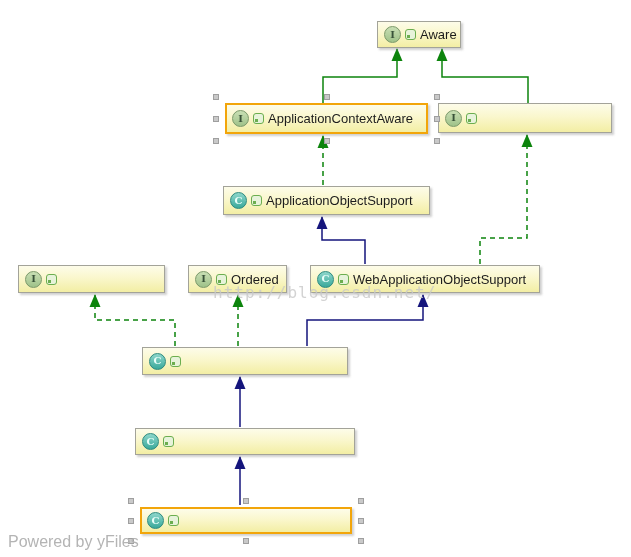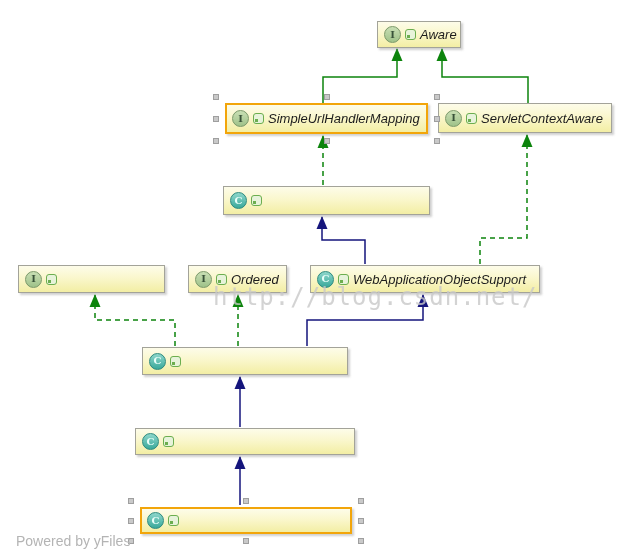--- a/index.html
+++ b/index.html
@@ -11,21 +11,21 @@
   #nodes-layer{position:absolute;left:0;top:0;width:100%;height:100%;z-index:2;}
   .node{
     position:absolute;box-sizing:border-box;
     display:flex;align-items:center;gap:4px;padding-left:6px;padding-right:4px;
     background:linear-gradient(to bottom,#fdfce9 0%,#faf7cd 45%,#f3eea4 100%);
     border:1px solid #a3a399;
     box-shadow:2px 2px 2px rgba(150,150,150,.45);
     white-space:nowrap;cursor:default;
   }
   .node.selected{border:2px solid #f2a50a;padding-left:5px;}
-  .node .label{font-size:13px;color:#1c1c1c;font-style:italic;}
+  .node .label{font-size:13px;color:#1c1c1c;}
   .badge{
     width:15px;height:15px;border-radius:50%;flex:0 0 auto;
     display:flex;align-items:center;justify-content:center;
     font-family:"DejaVu Serif",serif;font-weight:bold;font-size:10px;line-height:1;
   }
   .badge.interface{
     background:linear-gradient(to bottom,#c9dfb4,#9fc289);
     border:1px solid #7b996a;color:#395239;
   }
   .badge.class{
@@ -38,26 +38,26 @@
   }
   .vis-icon::after{
     content:"";position:absolute;left:1px;bottom:1px;width:3px;height:3px;background:#6cae4f;
   }
   .handle{
     position:absolute;width:6px;height:6px;background:#c9c9c9;border:1px solid #9f9f9f;
     box-sizing:border-box;z-index:3;
   }
   #watermark{
     position:absolute;z-index:4;left:213px;top:283px;
-    font-family:"DejaVu Sans Mono",monospace;font-size:24px;letter-spacing:1px;
+    font-family:"DejaVu Sans Mono",monospace;font-size:16px;letter-spacing:1px;
     color:rgba(200,200,200,.8);pointer-events:none;
   }
   #footer-credit{
-    position:absolute;z-index:4;left:16px;top:533px;
-    font-size:14px;color:#b4b4b4;
+    position:absolute;z-index:4;left:8px;top:533px;
+    font-size:16px;color:#b4b4b4;
   }
 </style>
 </head>
 <body>
 
 <div id="canvas">
   <svg id="edges-svg" width="631" height="557">
       <polyline points="323,103 323,77 397,77 397,49" fill="none" stroke="#0c840c" stroke-width="1.5"></polyline>
       <polygon points="397,48 391.5,61 402.5,61" fill="#0c840c"></polygon>
       <polyline points="528,103 528,77 442,77 442,49" fill="none" stroke="#0c840c" stroke-width="1.5"></polyline>
@@ -81,38 +81,38 @@
     </svg>
   <div id="nodes-layer">
       <div class="node" style="left: 377px; top: 21px; width: 84px; height: 27px;">
         <span class="badge interface">I</span>
         <span class="vis-icon"></span>
         <span class="label">Aware</span>
       </div>
       <div class="node selected" style="left: 225px; top: 103px; width: 203px; height: 31px;">
         <span class="badge interface">I</span>
         <span class="vis-icon"></span>
-        <span class="label">SimpleUrlHandlerMapping</span>
+        <span class="label">ApplicationContextAware</span>
       </div>
       <div class="handle" style="left: 213px; top: 94px;"></div>
       <div class="handle" style="left: 323.5px; top: 94px;"></div>
       <div class="handle" style="left: 434px; top: 94px;"></div>
       <div class="handle" style="left: 213px; top: 115.5px;"></div>
       <div class="handle" style="left: 434px; top: 115.5px;"></div>
       <div class="handle" style="left: 213px; top: 138px;"></div>
       <div class="handle" style="left: 323.5px; top: 138px;"></div>
       <div class="handle" style="left: 434px; top: 138px;"></div>
       <div class="node" style="left: 438px; top: 103px; width: 174px; height: 30px;">
         <span class="badge interface">I</span>
         <span class="vis-icon"></span>
-        <span class="label">ServletContextAware</span>
       </div>
       <div class="node" style="left: 223px; top: 186px; width: 207px; height: 29px;">
         <span class="badge class">C</span>
         <span class="vis-icon"></span>
+        <span class="label">ApplicationObjectSupport</span>
       </div>
       <div class="node" style="left: 18px; top: 265px; width: 147px; height: 28px;">
         <span class="badge interface">I</span>
         <span class="vis-icon"></span>
       </div>
       <div class="node" style="left: 188px; top: 265px; width: 99px; height: 28px;">
         <span class="badge interface">I</span>
         <span class="vis-icon"></span>
         <span class="label">Ordered</span>
       </div>

